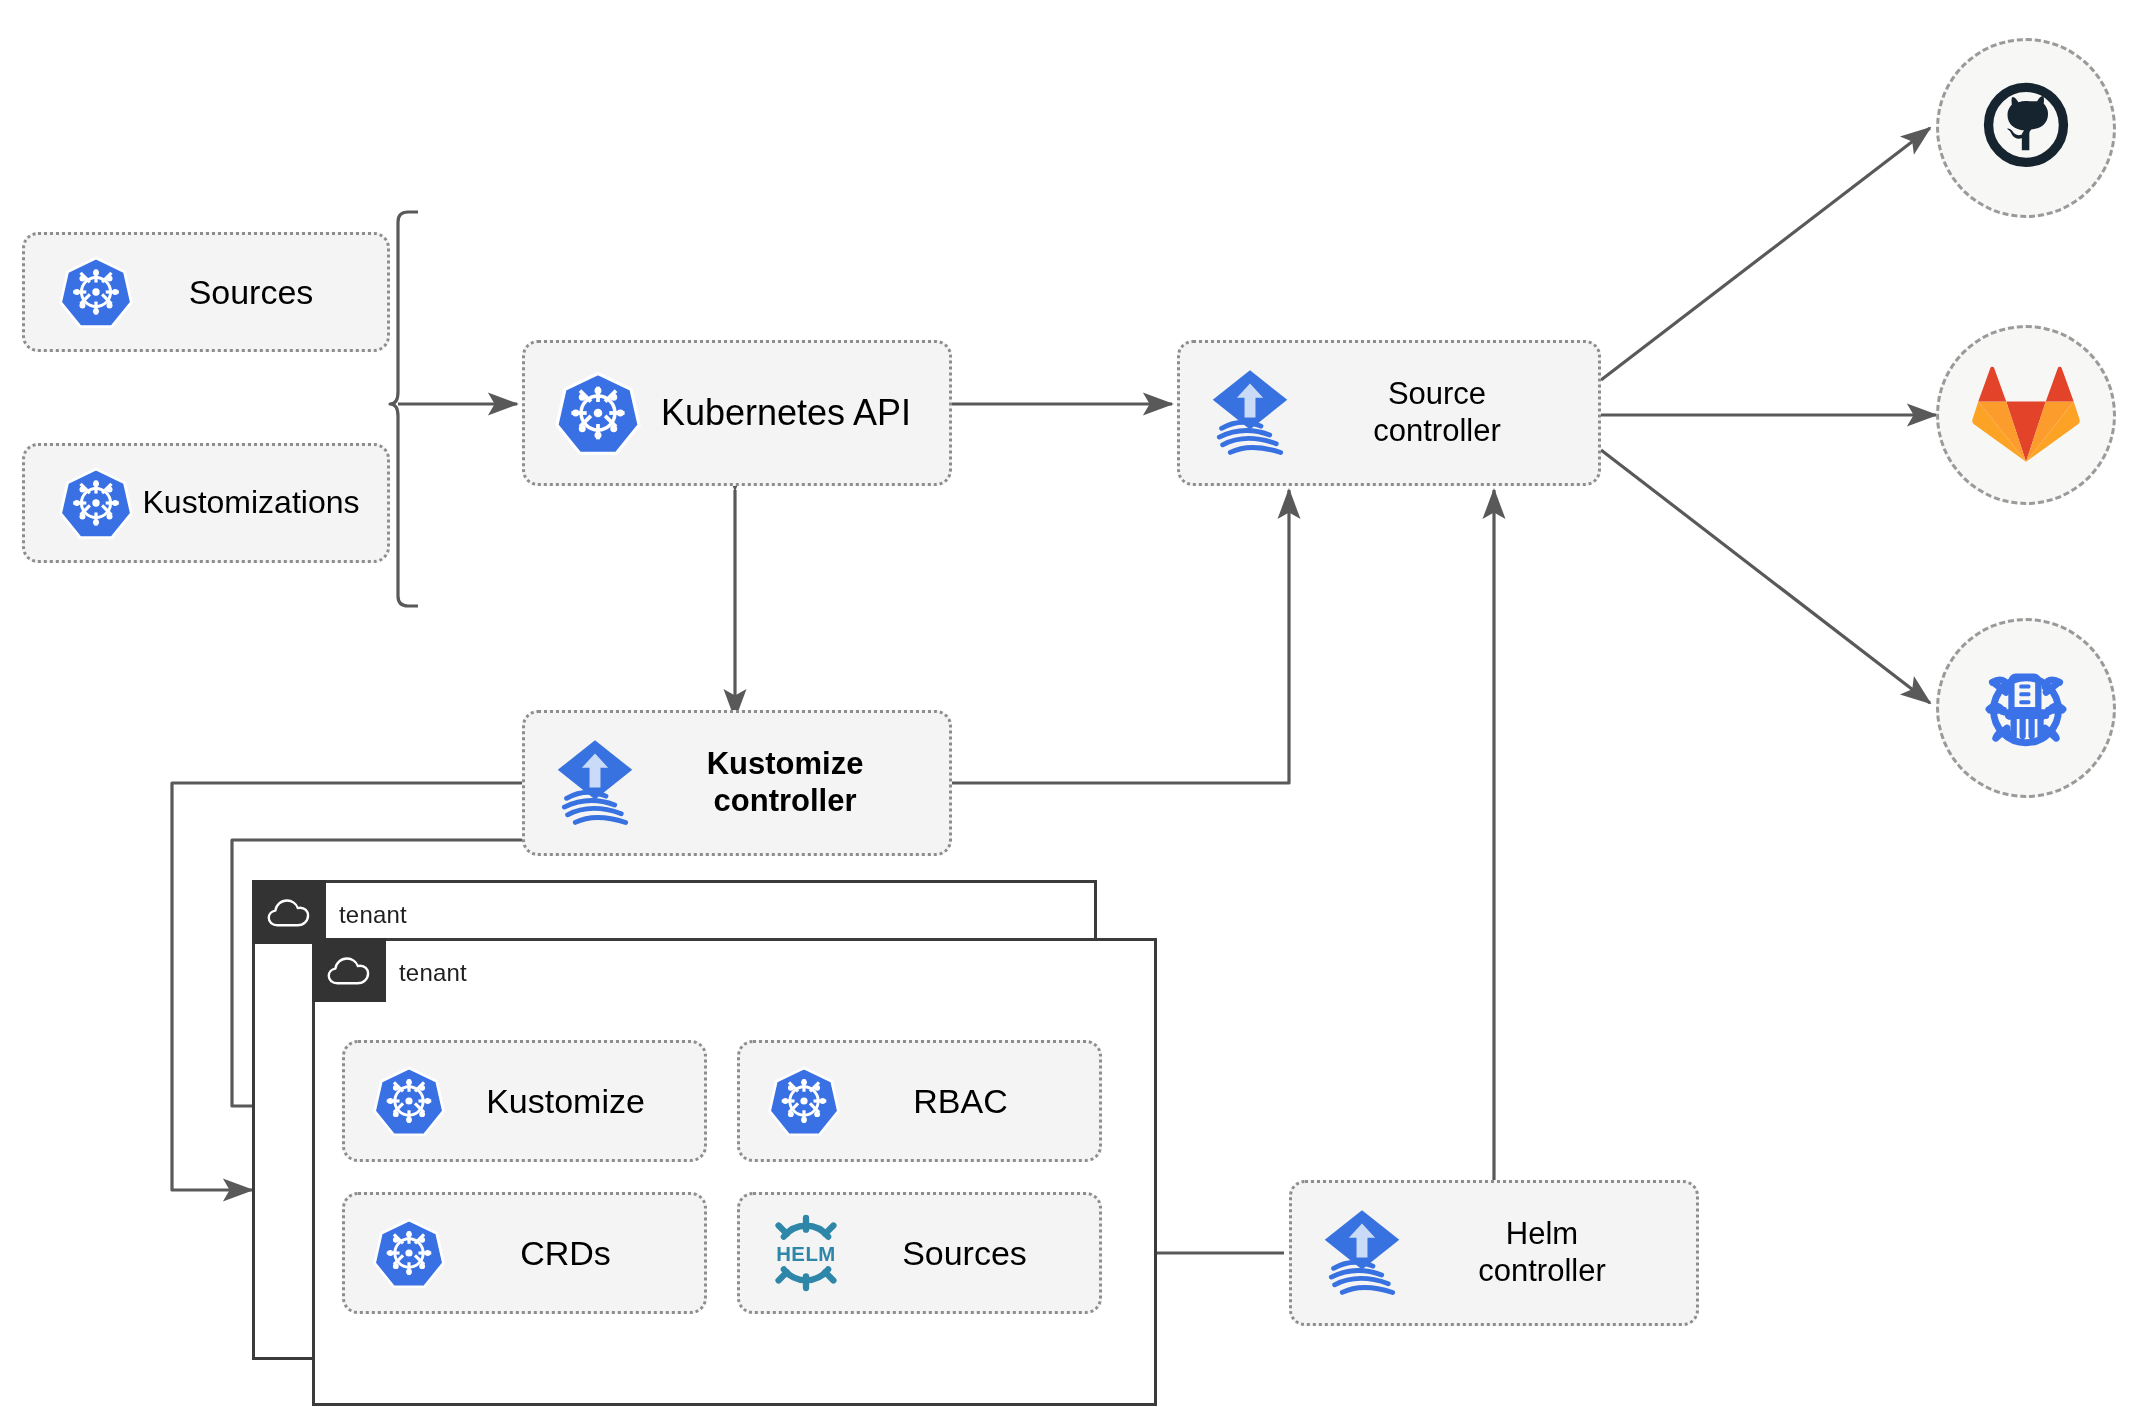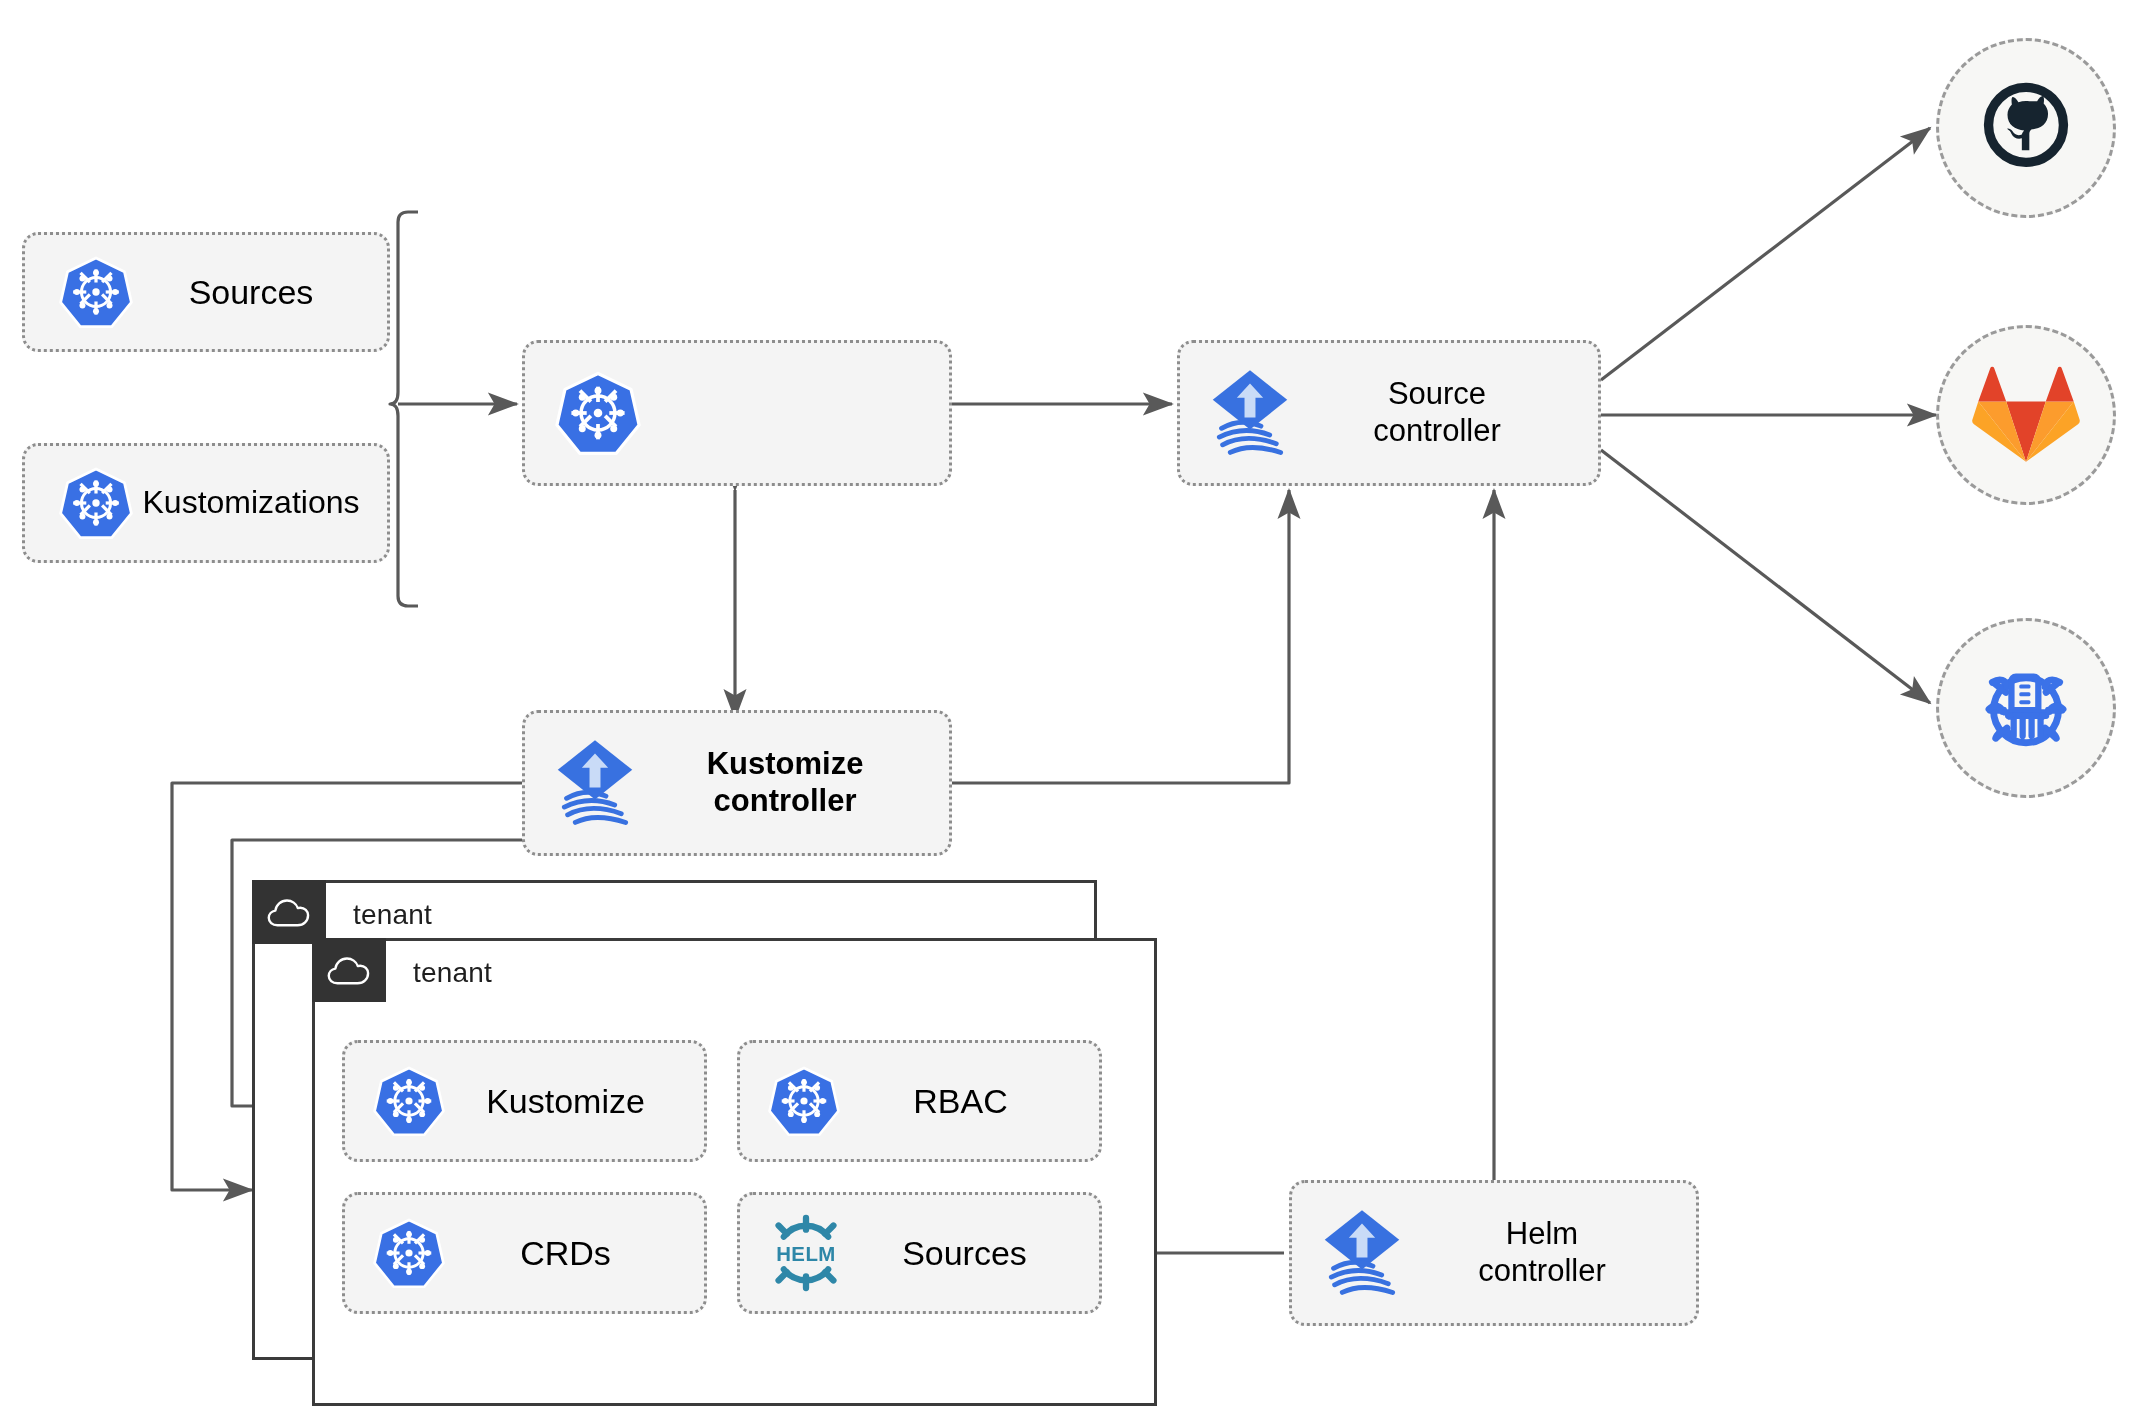--- a/index.html
+++ b/index.html
@@ -20,21 +20,21 @@
     border:3px solid #3b3b3b;box-sizing:border-box;
   }
   .tenant-tab{
     position:absolute;left:-3px;top:-3px;height:64px;
     background:#333333;display:flex;align-items:center;
     padding:0 0 0 14px;box-sizing:border-box;
   }
   .tenant-tab .cloud-ico{width:44px;height:40px;flex:0 0 auto;}
   .tenant-label{
     position:absolute;height:64px;display:flex;align-items:center;
-    font-size:28px;color:#1f1f1f;letter-spacing:.2px;margin-left:14px;
+    font-size:24px;color:#1f1f1f;letter-spacing:.2px;
   }
 
   
   .node{
     position:absolute;z-index:4;box-sizing:border-box;
     background:#f4f4f4;border:3px dotted #8d8d8d;border-radius:16px;
     display:flex;align-items:center;
   }
   .node .ico{flex:0 0 auto;display:block;}
   .node .lbl{
@@ -197,20 +197,21 @@
             <circle cx="32" cy="48.6" r="2.6"></circle>
           <circle cx="15.4" cy="32" r="2.6"></circle>
             <circle cx="48.6" cy="32" r="2.6"></circle>
           <circle cx="20.3" cy="20.3" r="2.6"></circle>
             <circle cx="43.7" cy="43.7" r="2.6"></circle>
           <circle cx="43.7" cy="20.3" r="2.6"></circle>
             <circle cx="20.3" cy="43.7" r="2.6"></circle>
         </g>
       </svg>
     </span>
+    <span class="lbl" style="font-size:36px;">Kubernetes API</span>
   </div>
 
   <div class="node two-line" style="left:1177px;top:340px;width:424px;height:146px;">
     <span class="ico" style="margin-left:26px;">
       <svg class="flux-ico" width="88" height="92" viewBox="0 0 80 84">
         <path d="M40 3 L74 30 L40 57 L6 30 Z" fill="#3871E0"></path>
         <path d="M40 15 L52 28 L45 28 L45 46 L35 46 L35 28 L28 28 Z" fill="#C9DBF7"></path>
         <g stroke="#3871E0" fill="none" stroke-width="4.4" stroke-linecap="round">
           <path d="M14 56 Q 32 46 50 54"></path>
           <path d="M12 64 Q 34 53 58 62"></path>

